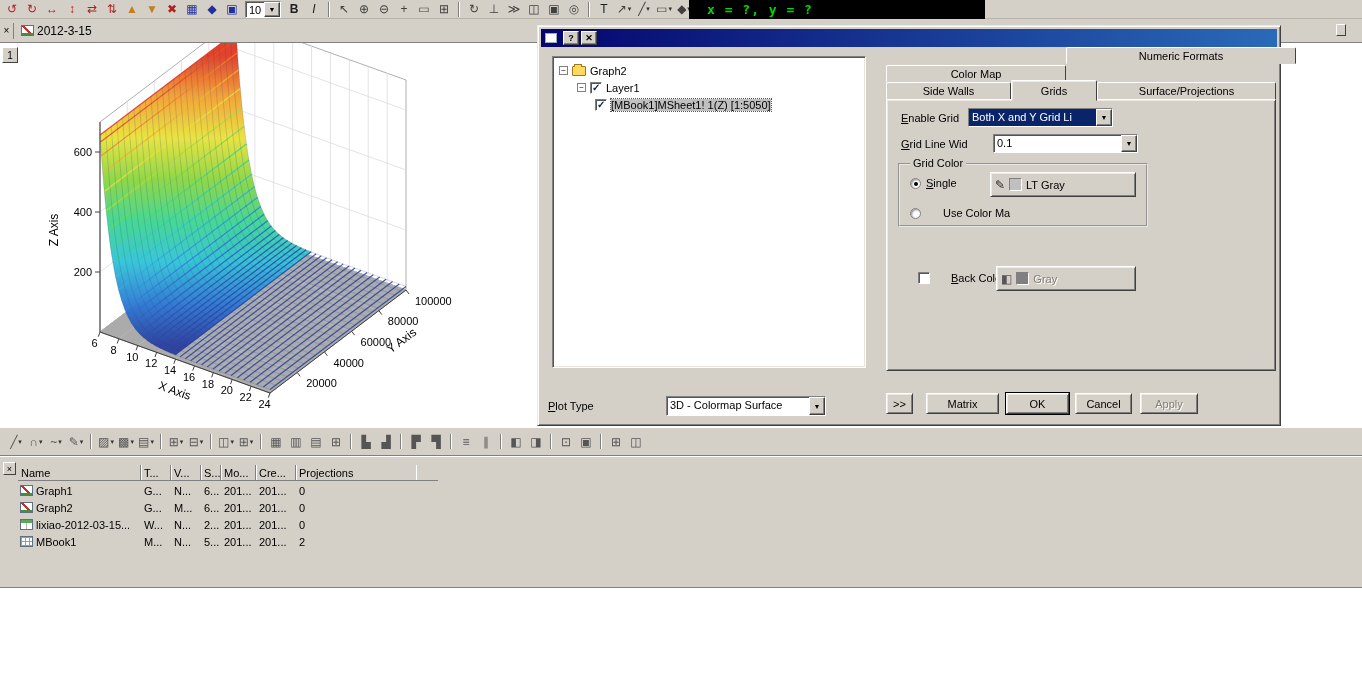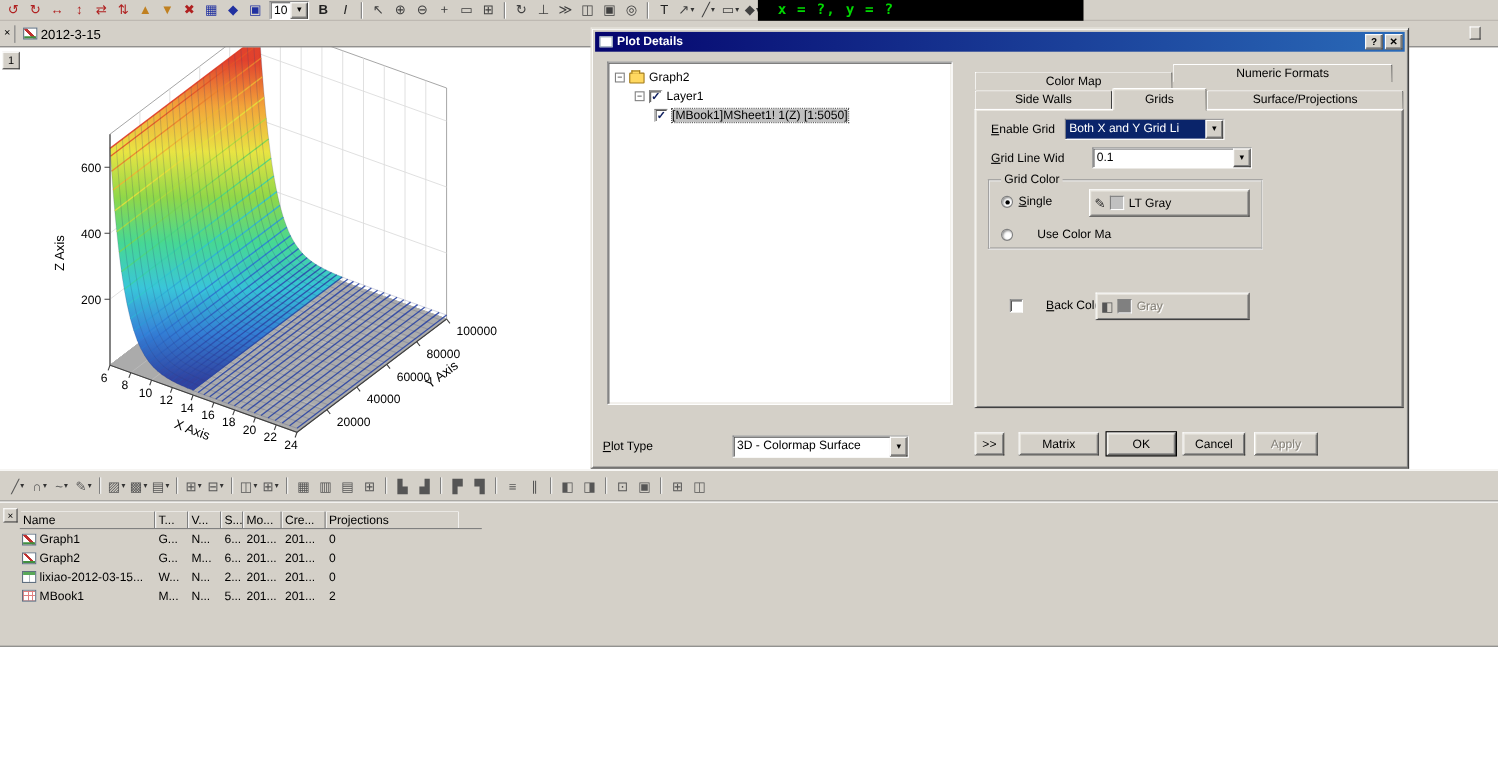--- a/index.html
+++ b/index.html
@@ -347,21 +347,20 @@
     <line x1="406" y1="270" x2="409" y2="273.95" stroke="#404040" stroke-width="1"></line>
     <text x="415" y="284.85" font-size="11" text-anchor="start">100000</text>
     <text x="173.44" y="374.46" font-size="12" text-anchor="middle" transform="rotate(20 173.44 374.46)">X Axis</text>
     <text x="404" y="323.78000000000003" font-size="12" text-anchor="middle" transform="rotate(-37 404 323.78000000000003)">Y Axis</text>
     <text x="58" y="210" font-size="12" text-anchor="middle" transform="rotate(-90 58 210)">Z Axis</text>
   </svg>
 
 <div class="dialog">
   <div class="dtitle">
     <span class="dticon"></span>
-    <span class="dttext">Plot Details</span>
     <span class="tbbtn">?</span>
     <span class="tbbtn">✕</span>
   </div>
 
   <div class="tree sunk">
     <div class="trow" style="top:6px;left:6px">
       <span class="exp">−</span>
       <span class="fold"></span>
       <span class="tlabel">Graph2</span>
     </div>
@@ -372,21 +371,21 @@
     </div>
     <div class="trow" style="top:40px;left:42px">
       <span class="cbx on"></span>
       <span class="tlabel selected">[MBook1]MSheet1! 1(Z) [1:5050]</span>
     </div>
   </div>
 
   <div class="tab" style="left:348px;top:39px;width:180px;height:17px">
       <span>Color Map</span>
     </div>
-  <div class="tab" style="left:528px;top:32px;width:200px;height:17px">
+  <div class="tab" style="left:528px;top:21px;width:230px;height:17px">
       <span>Numeric Formats</span>
     </div>
   <div class="tab" style="left:348px;top:56px;width:125px;height:18px">
       <span>Side Walls</span>
     </div>
   <div class="tab active" style="left:473px;top:56px;width:86px;height:18px">
       <span>Grids</span>
     </div>
   <div class="tab" style="left:559px;top:56px;width:179px;height:18px">
       <span>Surface/Projections</span>

